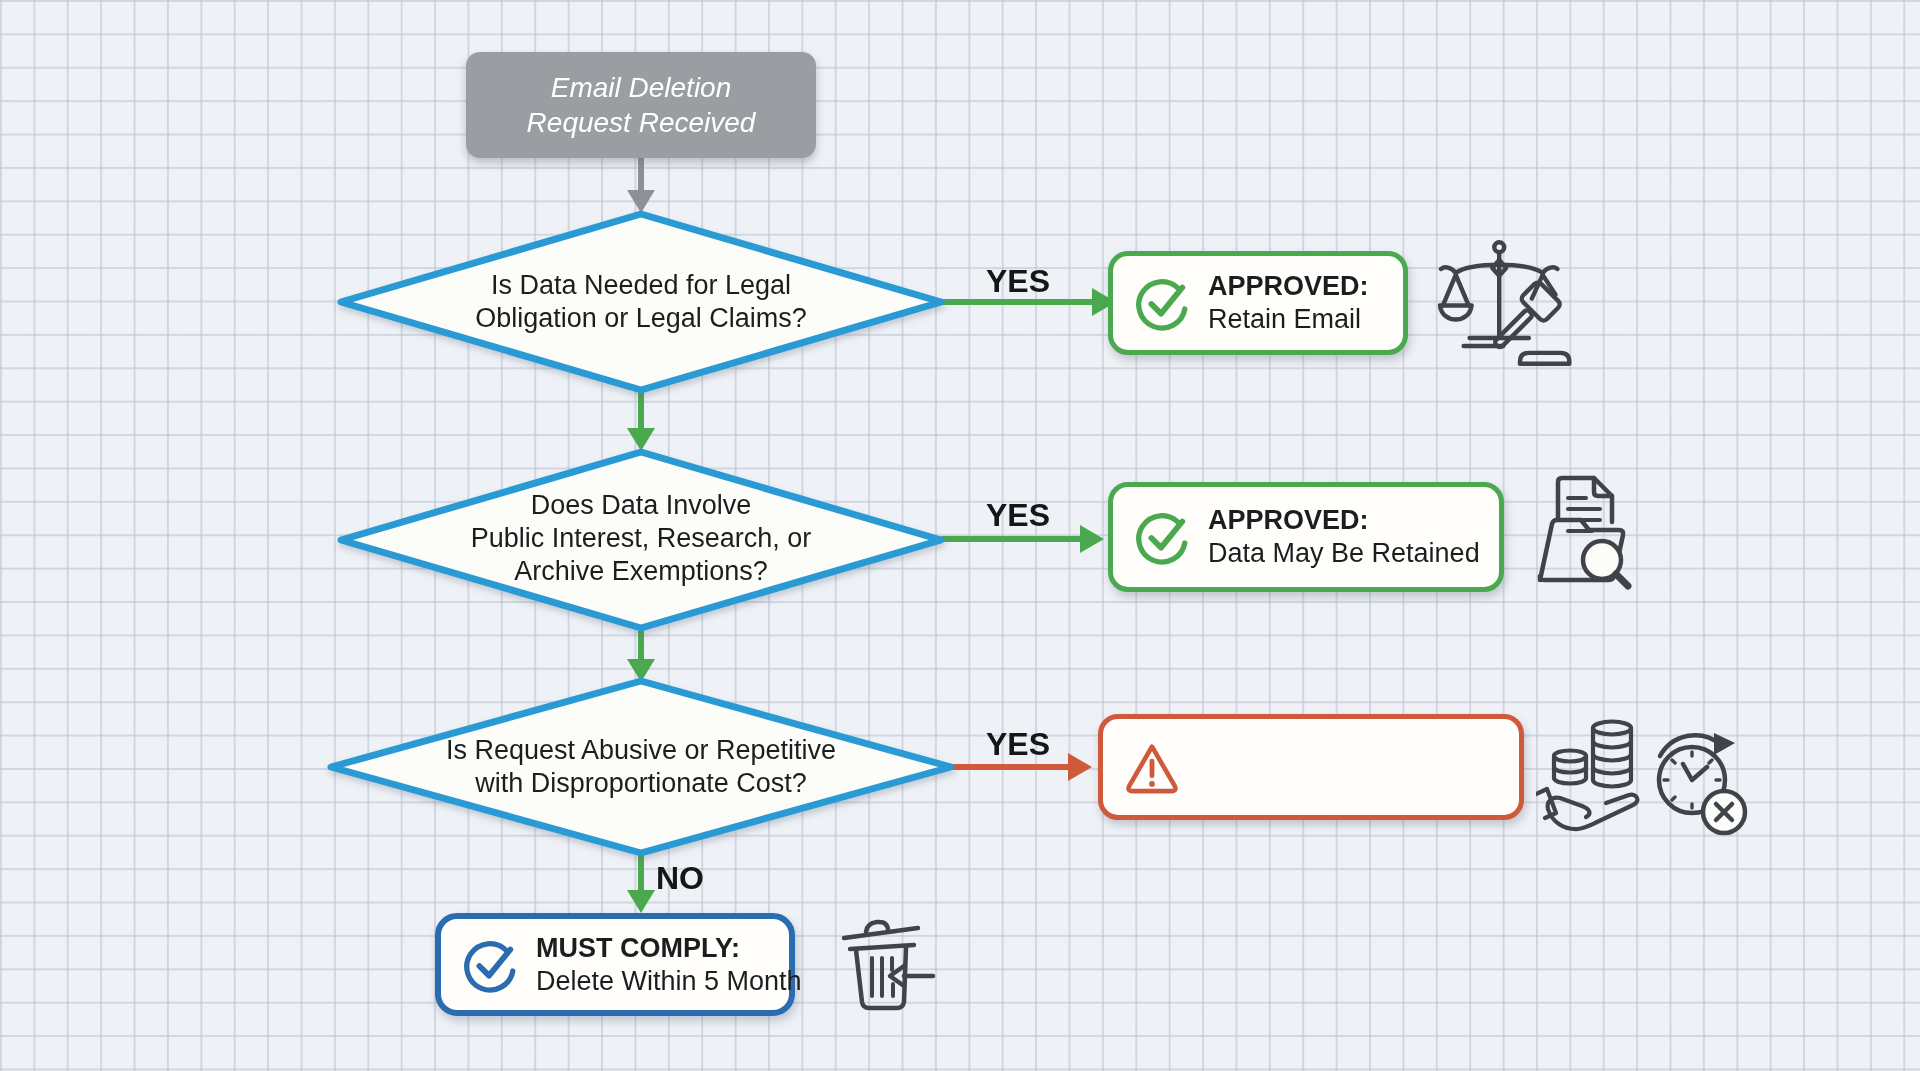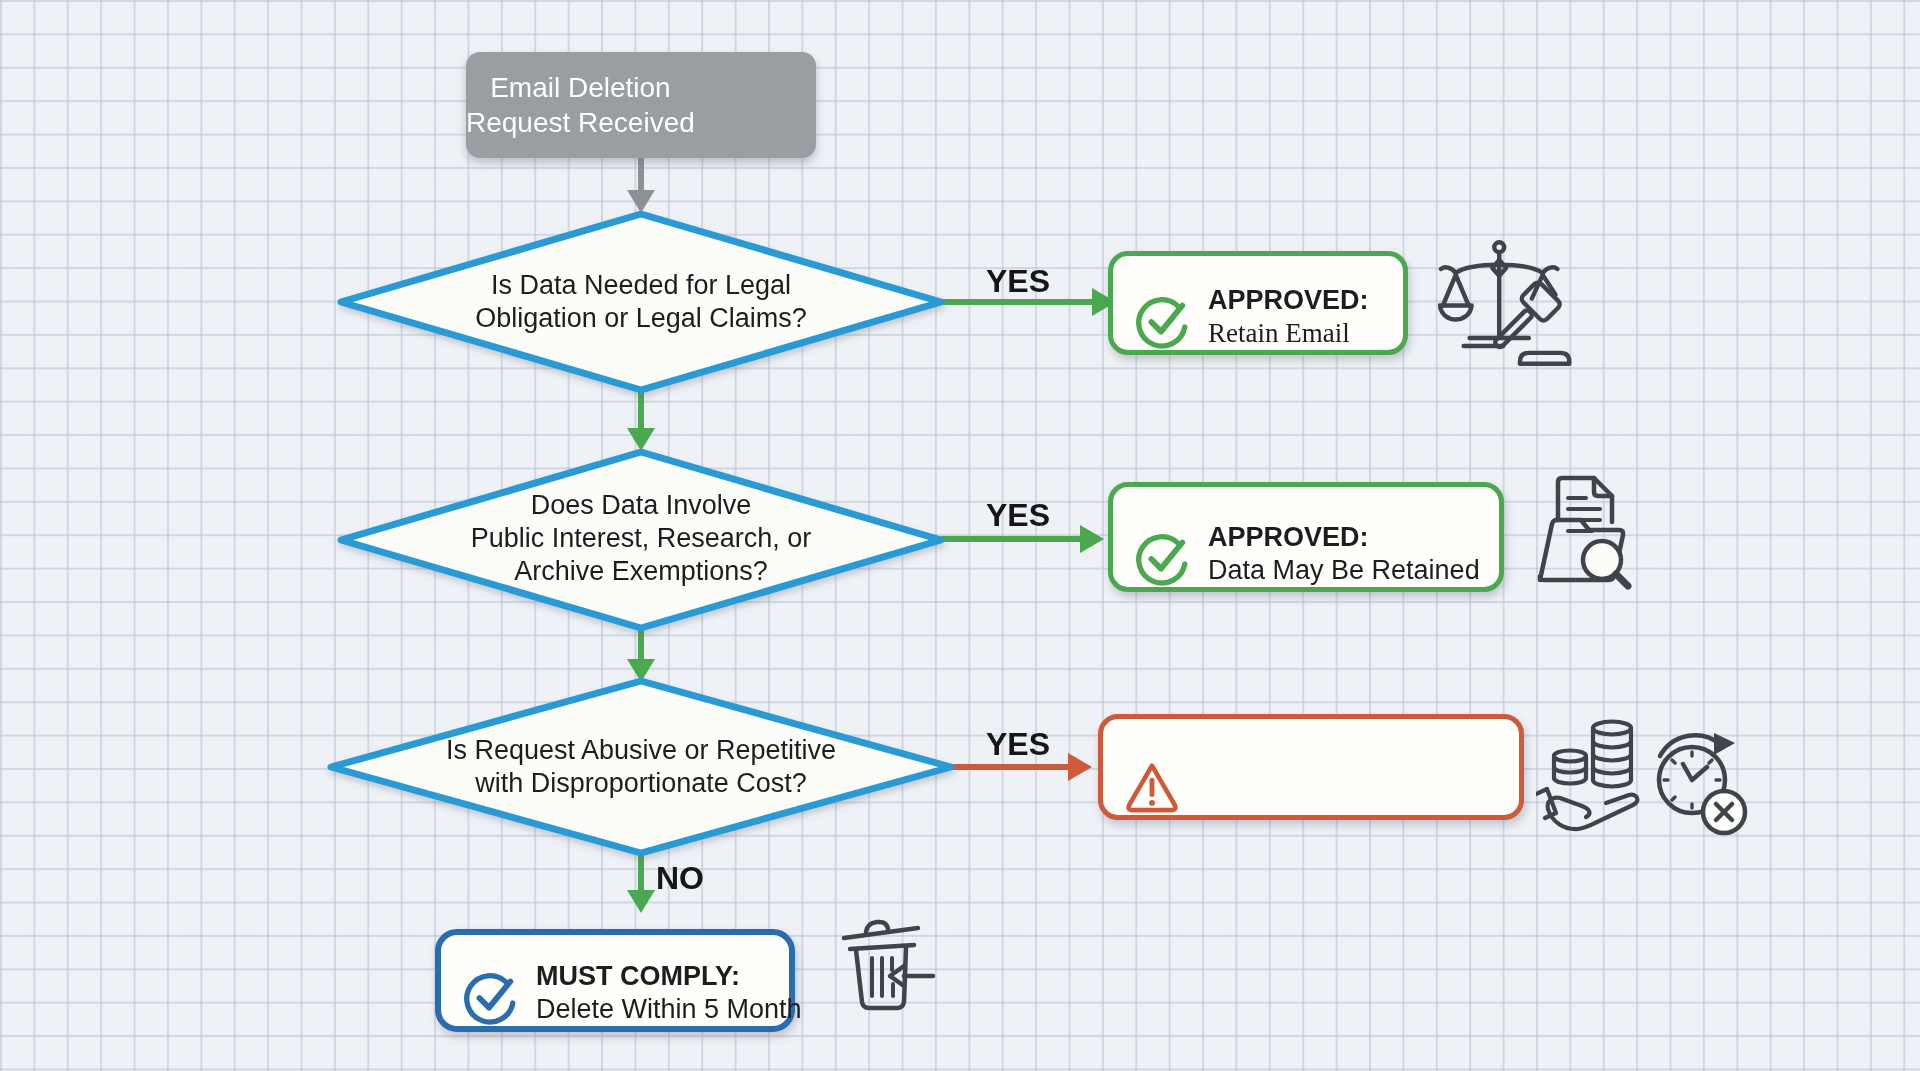--- a/index.html
+++ b/index.html
@@ -11,51 +11,52 @@
       linear-gradient(to right, rgba(185,193,210,0.55) 1.6px, transparent 1.6px),
       linear-gradient(to bottom, rgba(185,193,210,0.55) 1.6px, transparent 1.6px);
     background-size:33.4px 33.4px;
   }
   svg{display:block;}
   .abs{position:absolute;}
   
   .start-box{
     left:466px;top:52px;width:350px;height:106px;
     background:#9a9da1;border-radius:14px;
-    display:flex;align-items:center;text-align:center;
+    display:flex;align-items:center;justify-content:center;text-align:center;
     color:#fff;font-size:28px;line-height:35px;
     box-shadow:0 5px 8px rgba(90,100,120,.35);
+    font-style:italic;
   }
   
   .dtext{
     text-align:center;font-size:27px;line-height:33px;color:#1d1d1f;
   }
   .dtext span{display:block;}
   .d1{left:411px;top:269px;width:460px;}
   .d2{left:411px;top:489px;width:460px;}
   .d3{left:391px;top:734px;width:500px;}
   
   .edge-label{font-size:32px;font-weight:bold;color:#161618;}
   .yes1{left:986px;top:263px;}
   .yes2{left:986px;top:497px;}
   .yes3{left:986px;top:726px;}
   .no1{left:656px;top:860px;}
   
   .outcome{
     background:#fffefb;border-radius:20px;
-    display:flex;align-items:flex-end;gap:17px;padding:0 6px 0 20px;
+    display:flex;align-items:center;gap:17px;padding:0 6px 0 20px;
     box-shadow:2px 5px 8px rgba(90,100,120,.3);
     box-sizing:border-box;
   }
   .outcome .txt{font-size:27px;line-height:33px;white-space:nowrap;}
   .outcome .txt b{font-weight:bold;}
   .box-approved-1{left:1108px;top:251px;width:300px;height:104px;border:5px solid #4aa84e;}
   .box-approved-2{left:1108px;top:482px;width:396px;height:110px;border:5px solid #4aa84e;}
   .box-refuse{left:1098px;top:714px;width:426px;height:106px;border:5px solid #cf5a3b;}
-  .box-comply{left:435px;top:913px;width:360px;height:103px;border:6px solid #2a6cb0;border-radius:22px;margin-top:16px;}
+  .box-comply{left:435px;top:913px;width:360px;height:103px;border:6px solid #2a6cb0;border-radius:22px;}
   .icon-wrap{flex:0 0 auto;display:flex;align-items:center;}
 </style>
 </head>
 <body>
 
 <div id="canvas">
 
   <svg class="abs" style="left:0;top:0;" width="1920" height="1071" viewBox="0 0 1920 1071">
     <defs>
       <filter id="ds" x="-20%" y="-20%" width="140%" height="140%">
@@ -127,21 +128,21 @@
 
   <div class="abs outcome box-approved-1">
     <span class="icon-wrap">
       <svg width="58" height="58" viewBox="0 0 60 60" fill="none">
         <path d="M47,15 A24,24 0 1 0 53.6,36.2" stroke="#4aa84e" stroke-width="5.5" stroke-linecap="round"></path>
         <path d="M19,31 L29,41 L51,14" stroke="#4aa84e" stroke-width="6" stroke-linecap="round" stroke-linejoin="round"></path>
       </svg>
     </span>
     <span class="txt">
       <span style="display:block;"><b>APPROVED:</b><span></span></span>
-      <span style="display:block;font-family:Liberation Serif, serif;">Retain Email</span>
+      <span style="display:block;">Retain Email</span>
     </span>
   </div>
 
   <div class="abs outcome box-approved-2">
     <span class="icon-wrap">
       <svg width="58" height="58" viewBox="0 0 60 60" fill="none">
         <path d="M47,15 A24,24 0 1 0 53.6,36.2" stroke="#4aa84e" stroke-width="5.5" stroke-linecap="round"></path>
         <path d="M19,31 L29,41 L51,14" stroke="#4aa84e" stroke-width="6" stroke-linecap="round" stroke-linejoin="round"></path>
       </svg>
     </span>

